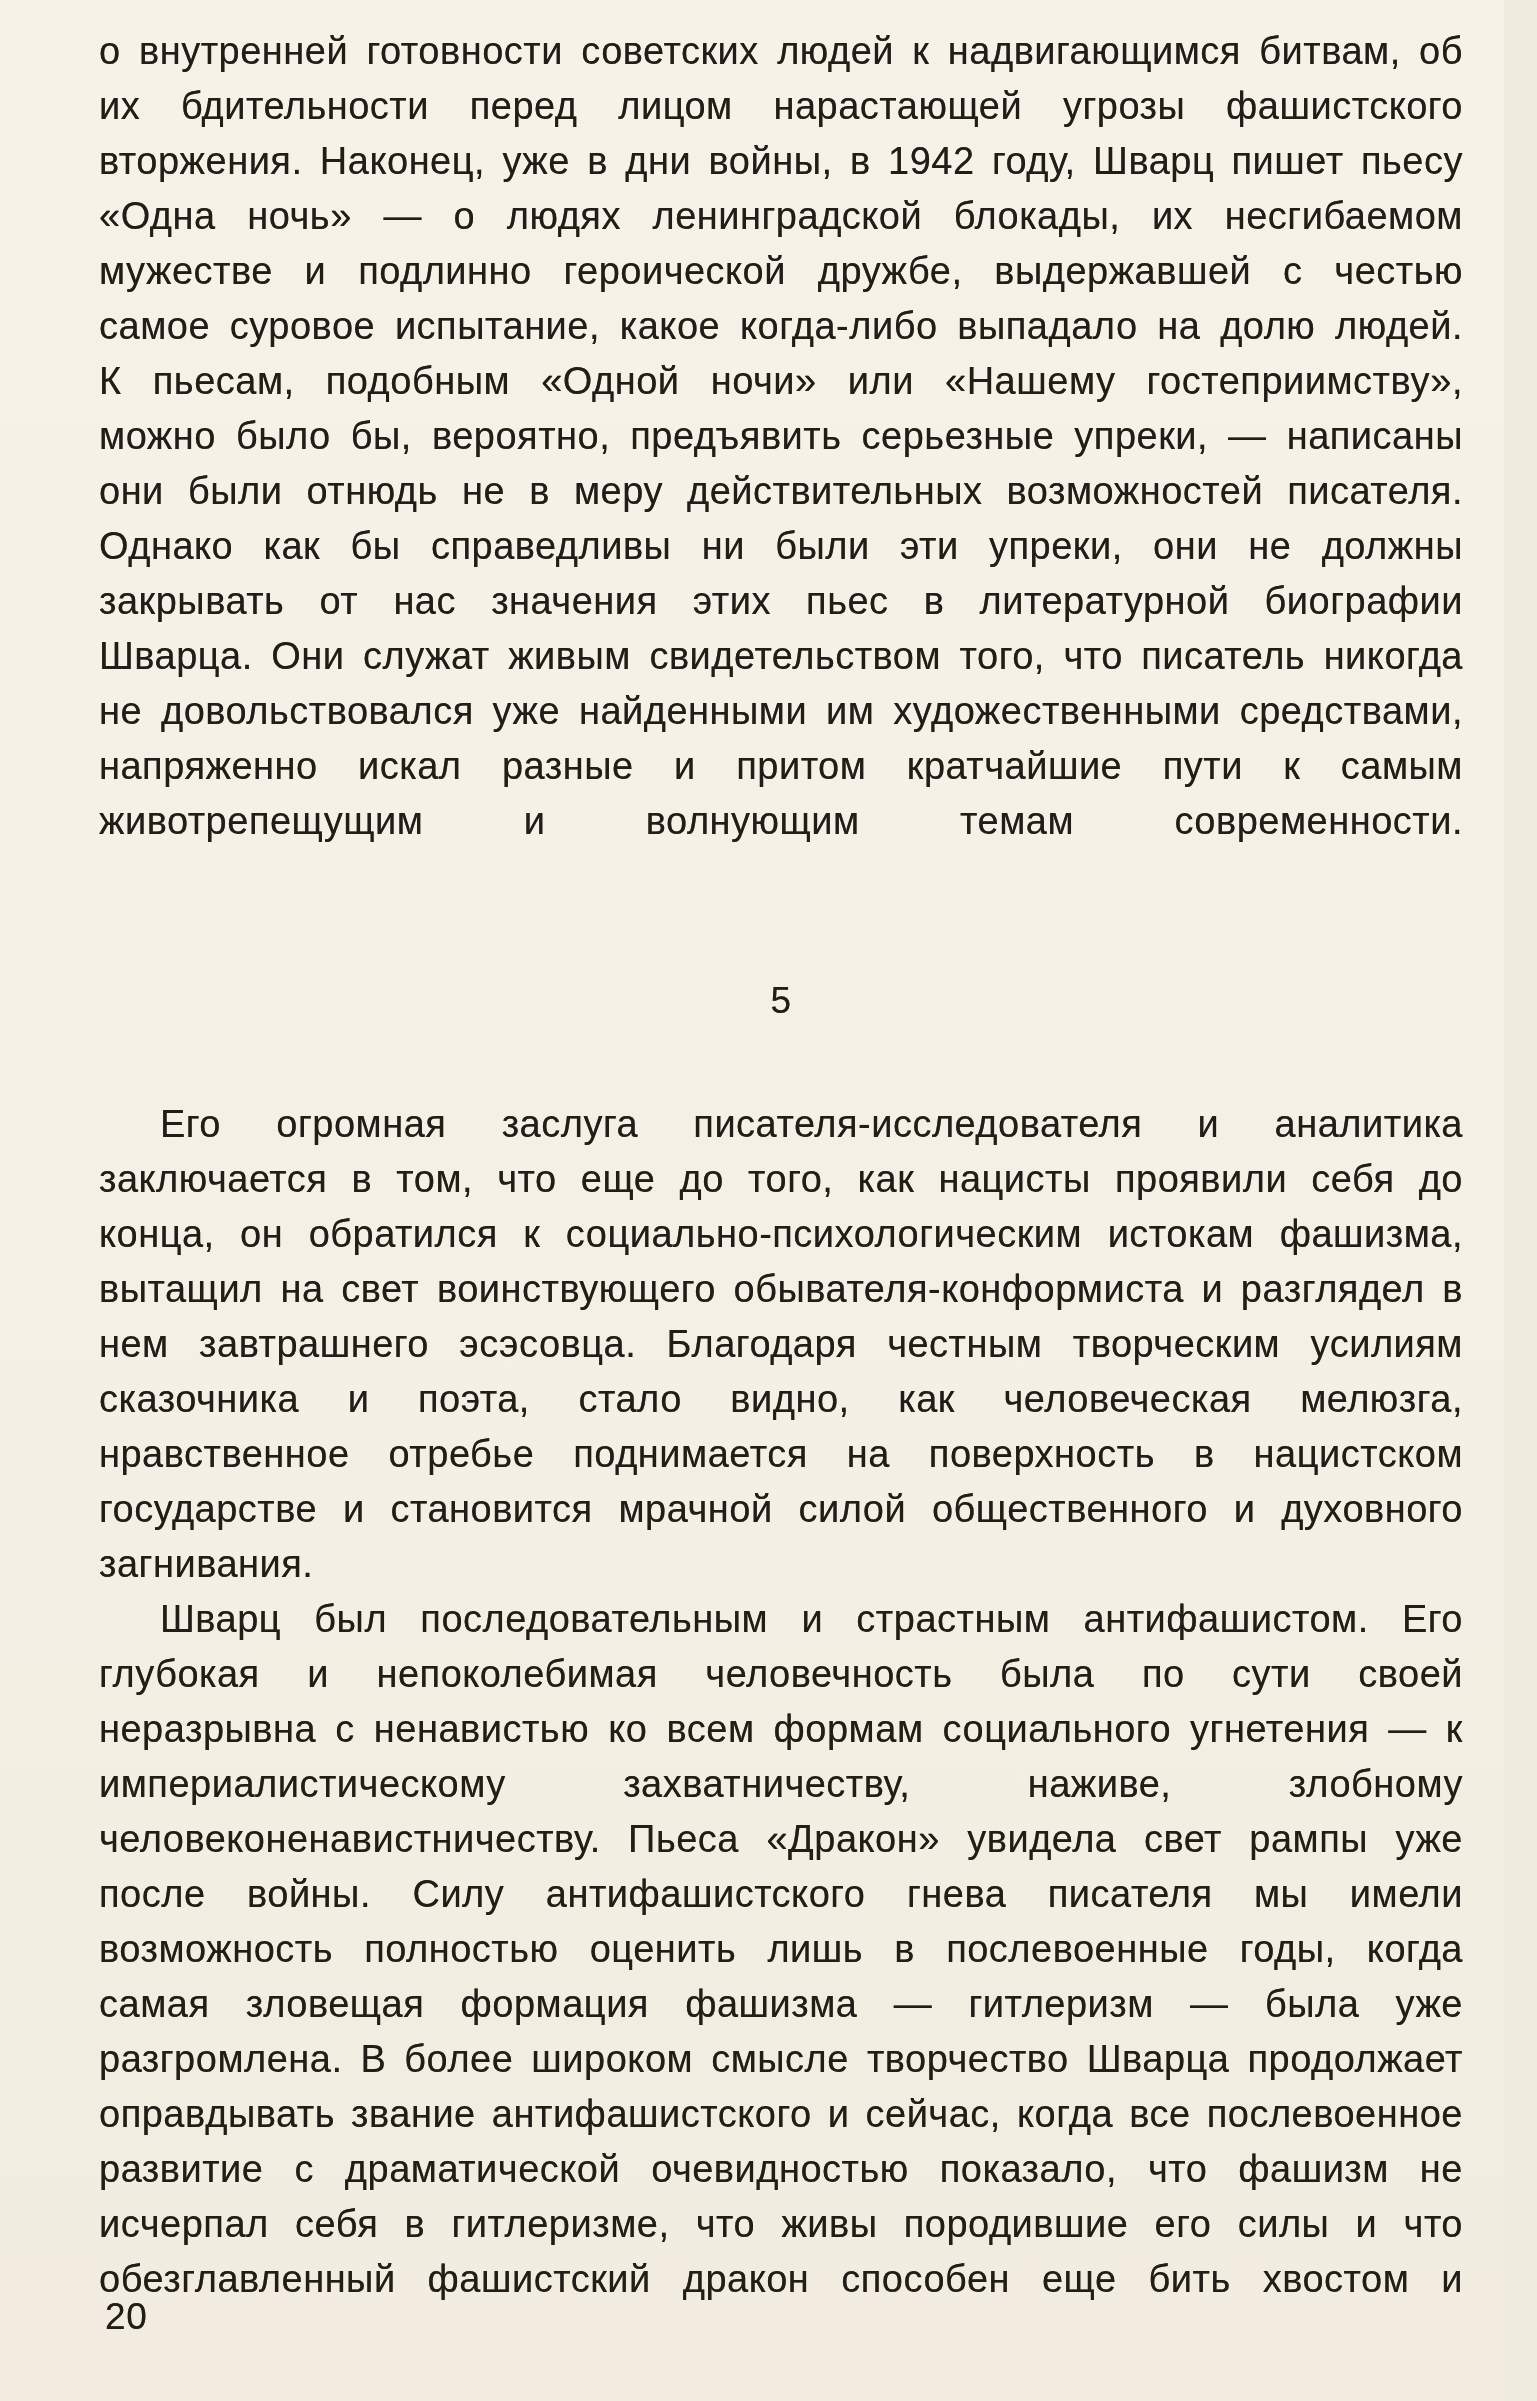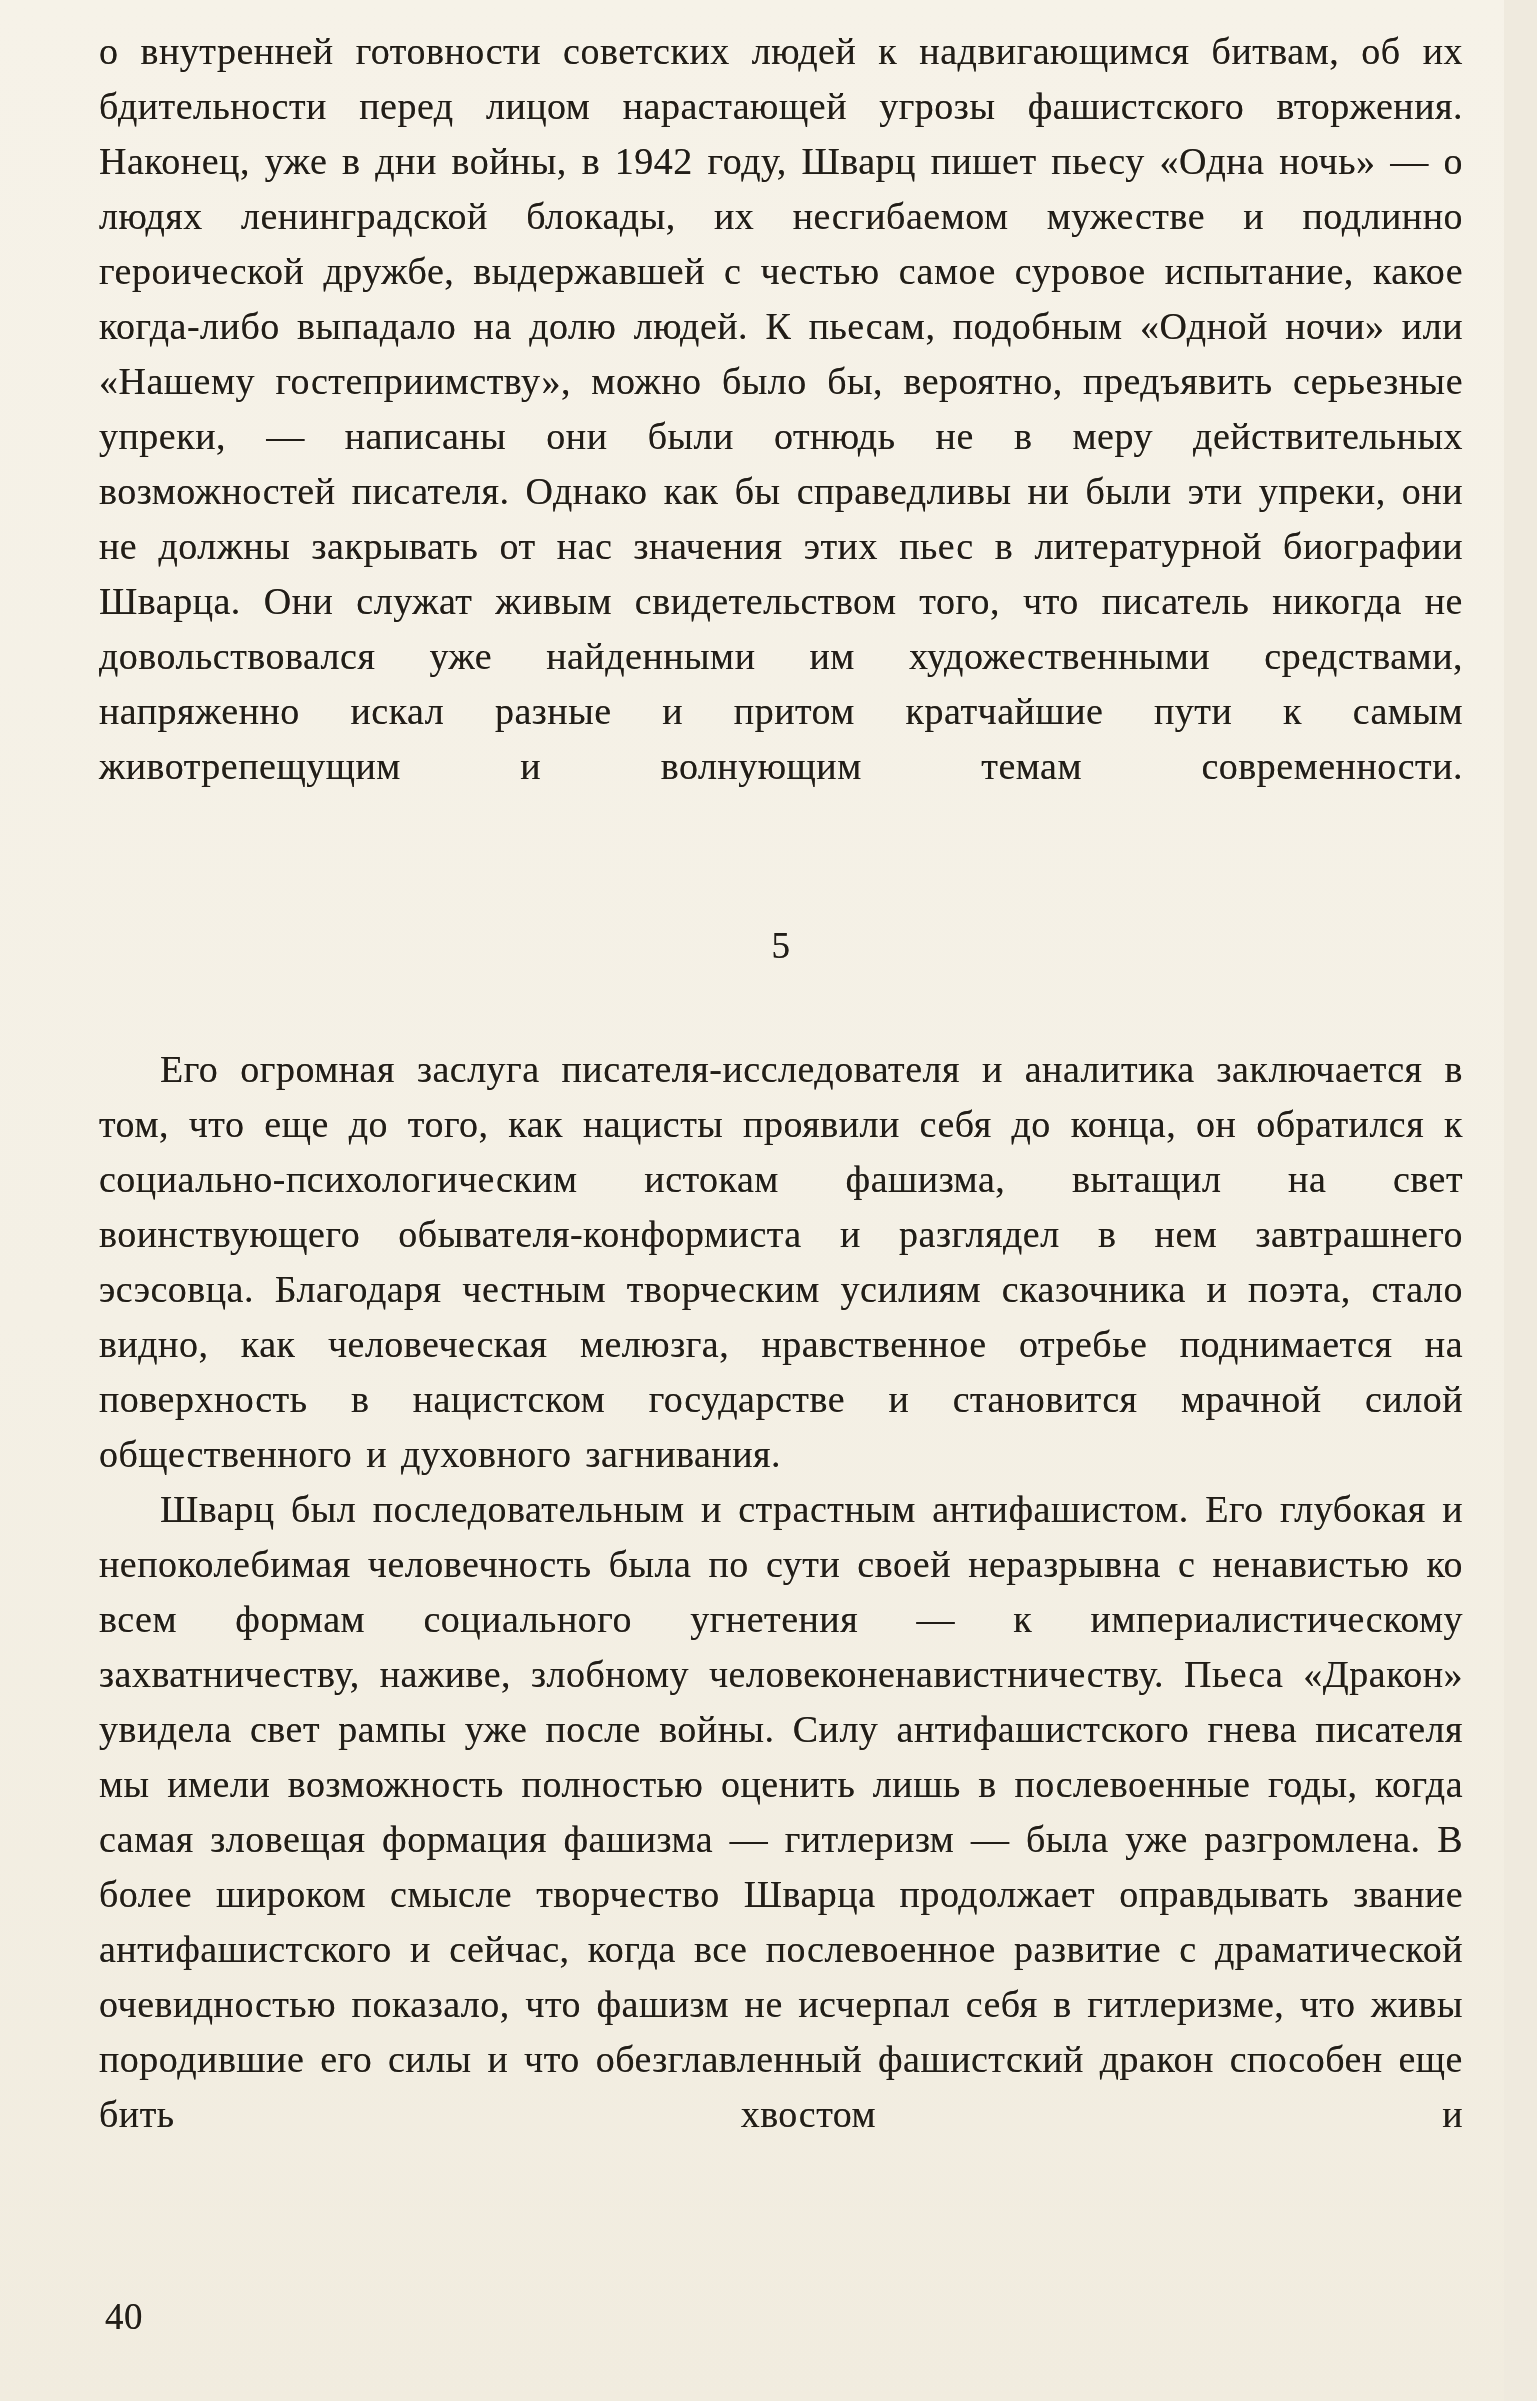--- a/index.html
+++ b/index.html
@@ -10,21 +10,21 @@
     width: 1538px;
     height: 2401px;
     background: #efeade;
     overflow: hidden;
   }
   .page {
     position: relative;
     width: 1504px;
     height: 2401px;
     background: linear-gradient(180deg, #f6f2e8 0%, #f4f0e5 55%, #f1ecdf 100%);
-    font-family: Liberation Serif, serif;
+    font-family: Liberation Sans, sans-serif;
     color: #211d17;
   }
   .text-block {
     position: absolute;
     left: 99px;
     top: 24px;
     width: 1364px;
     font-size: 38px;
     line-height: 55px;
     text-align: justify;
@@ -71,16 +71,16 @@
     <p class="para full-last-line">о внутренней готовности советских людей к надвигающимся битвам, об их бдительности перед лицом нарастающей угрозы фашистского вторжения. Наконец, уже в дни войны, в 1942 году, Шварц пишет пьесу «Одна ночь» — о людях ленинградской блокады, их несгибаемом мужестве и подлинно героической дружбе, выдержавшей с честью самое суровое испытание, какое когда-либо выпадало на долю людей. К пьесам, подобным «Одной ночи» или «Нашему гостеприимству», можно было бы, вероятно, предъявить серьезные упреки, — написаны они были отнюдь не в меру действительных возможностей писателя. Однако как бы справедливы ни были эти упреки, они не должны закрывать от нас значения этих пьес в литературной биографии Шварца. Они служат живым свидетельством того, что писатель никогда не довольствовался уже найденными им художественными средствами, напряженно искал разные и притом кратчайшие пути к самым животрепещущим и волнующим темам современности.</p>
 
     <h2 class="section-number">5</h2>
 
     <p class="para indent">Его огромная заслуга писателя-исследователя и аналитика заключается в том, что еще до того, как нацисты проявили себя до конца, он обратился к социально-психологическим истокам фашизма, вытащил на свет воинствующего обывателя-конформиста и разглядел в нем завтрашнего эсэсовца. Благодаря честным творческим усилиям сказочника и поэта, стало видно, как человеческая мелюзга, нравственное отребье поднимается на поверхность в нацистском государстве и становится мрачной силой общественного и духовного загнивания.</p>
 
     <p class="para indent full-last-line">Шварц был последовательным и страстным антифашистом. Его глубокая и непоколебимая человечность была по сути своей неразрывна с ненавистью ко всем формам социального угнетения — к империалистическому захватничеству, наживе, злобному человеконенавистничеству. Пьеса «Дракон» увидела свет рампы уже после войны. Силу антифашистского гнева писателя мы имели возможность полностью оценить лишь в послевоенные годы, когда самая зловещая формация фашизма — гитлеризм — была уже разгромлена. В более широком смысле творчество Шварца продолжает оправдывать звание антифашистского и сейчас, когда все послевоенное развитие с драматической очевидностью показало, что фашизм не исчерпал себя в гитлеризме, что живы породившие его силы и что обезглавленный фашистский дракон способен еще бить хвостом и</p>
 
   </main>
 
-  <div class="page-number">40</div>
+  <div class="page-number">20</div>
 
 </div>
 
 
 </body></html>

